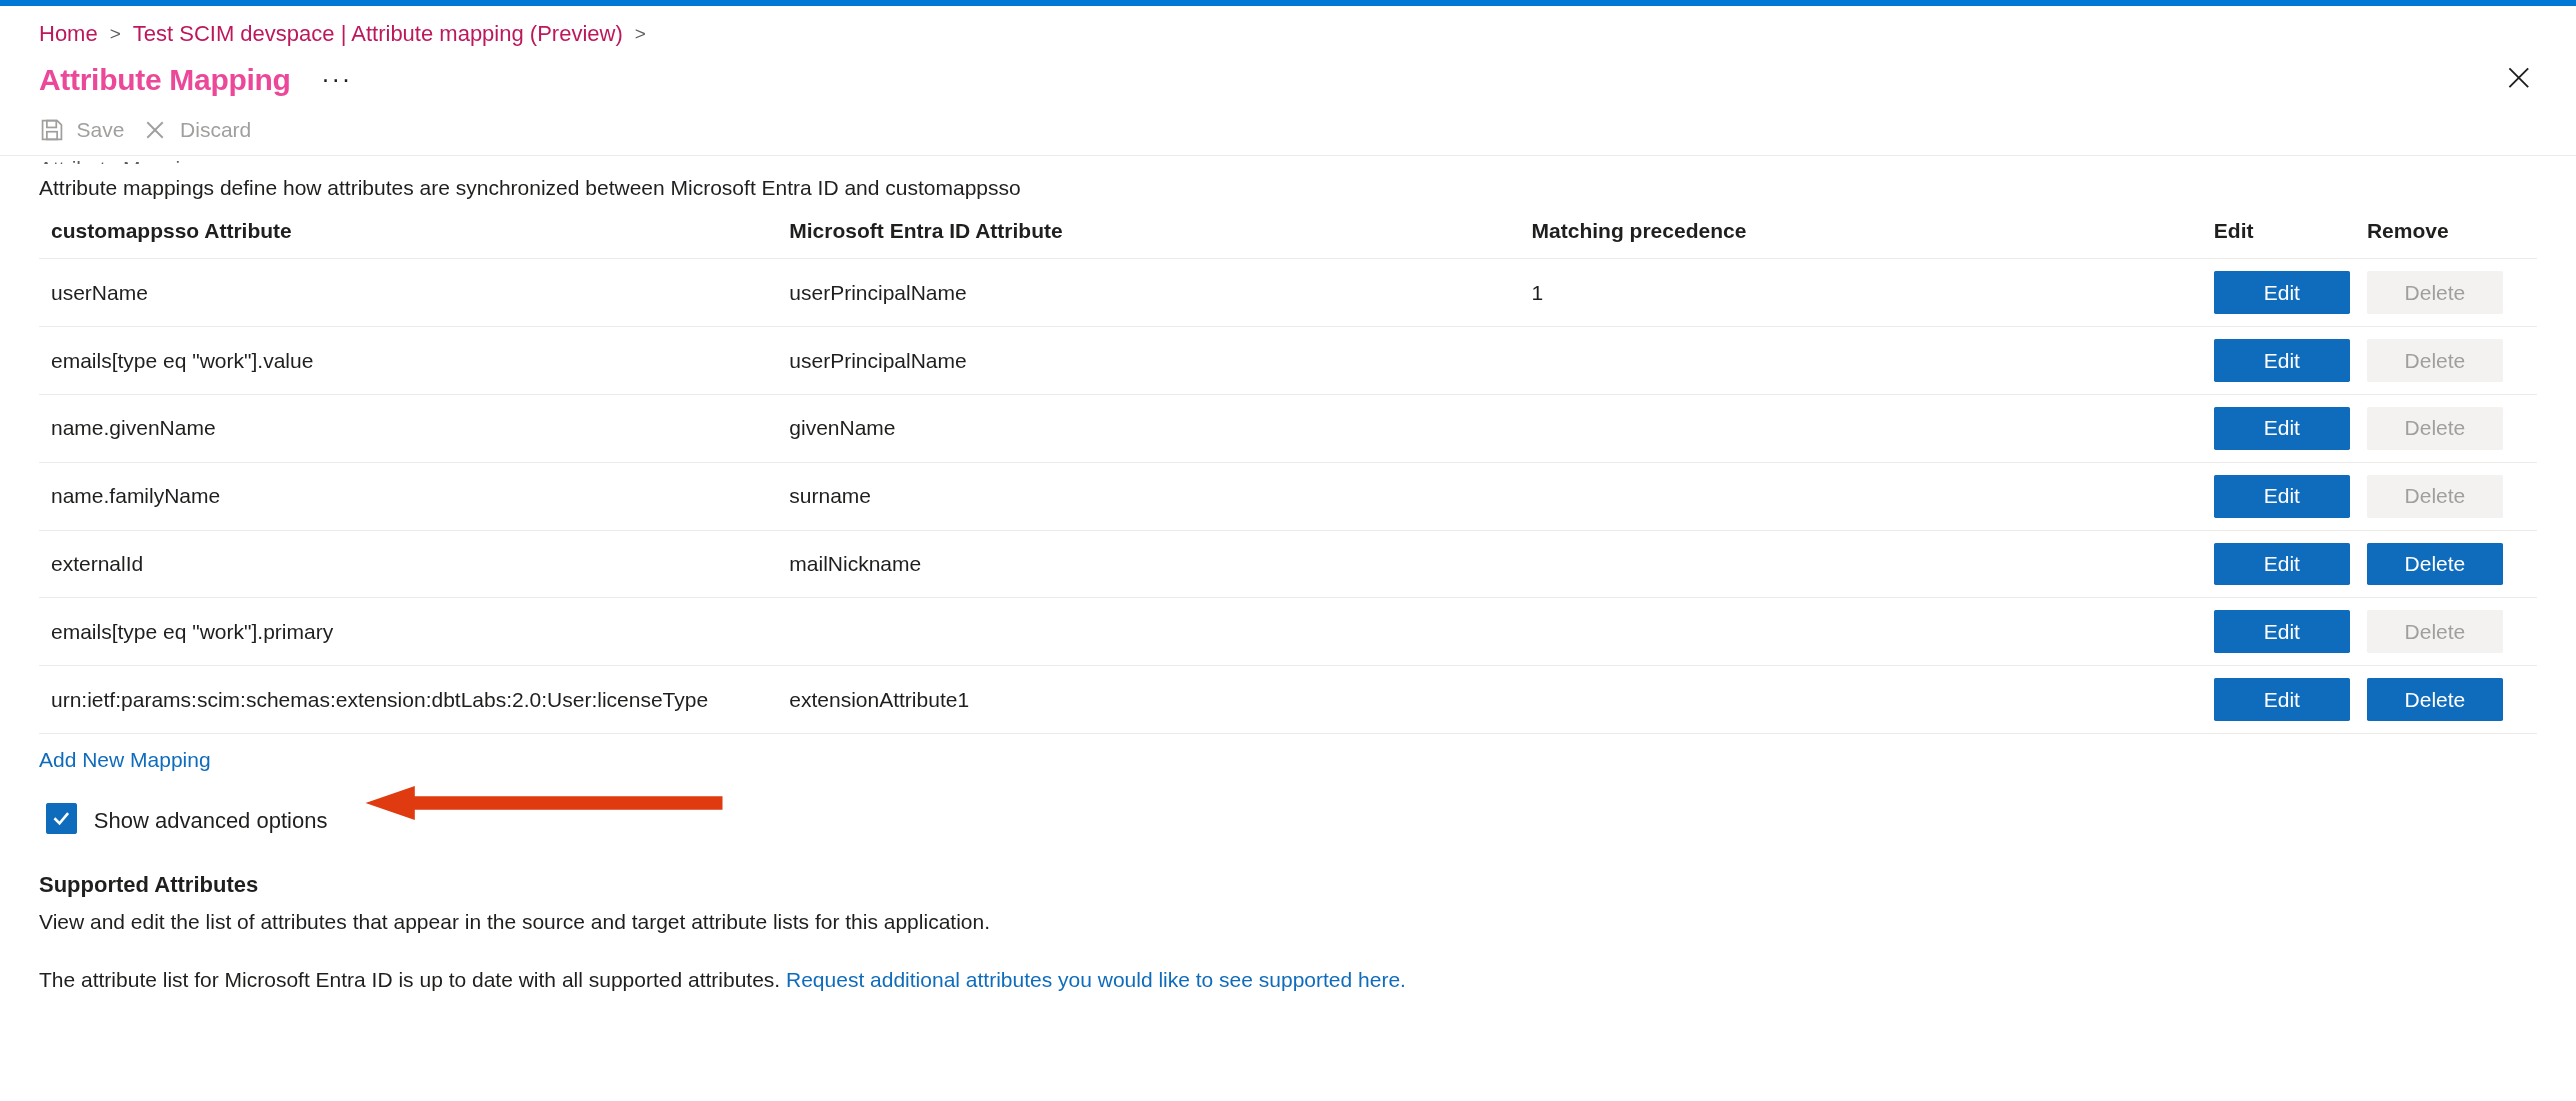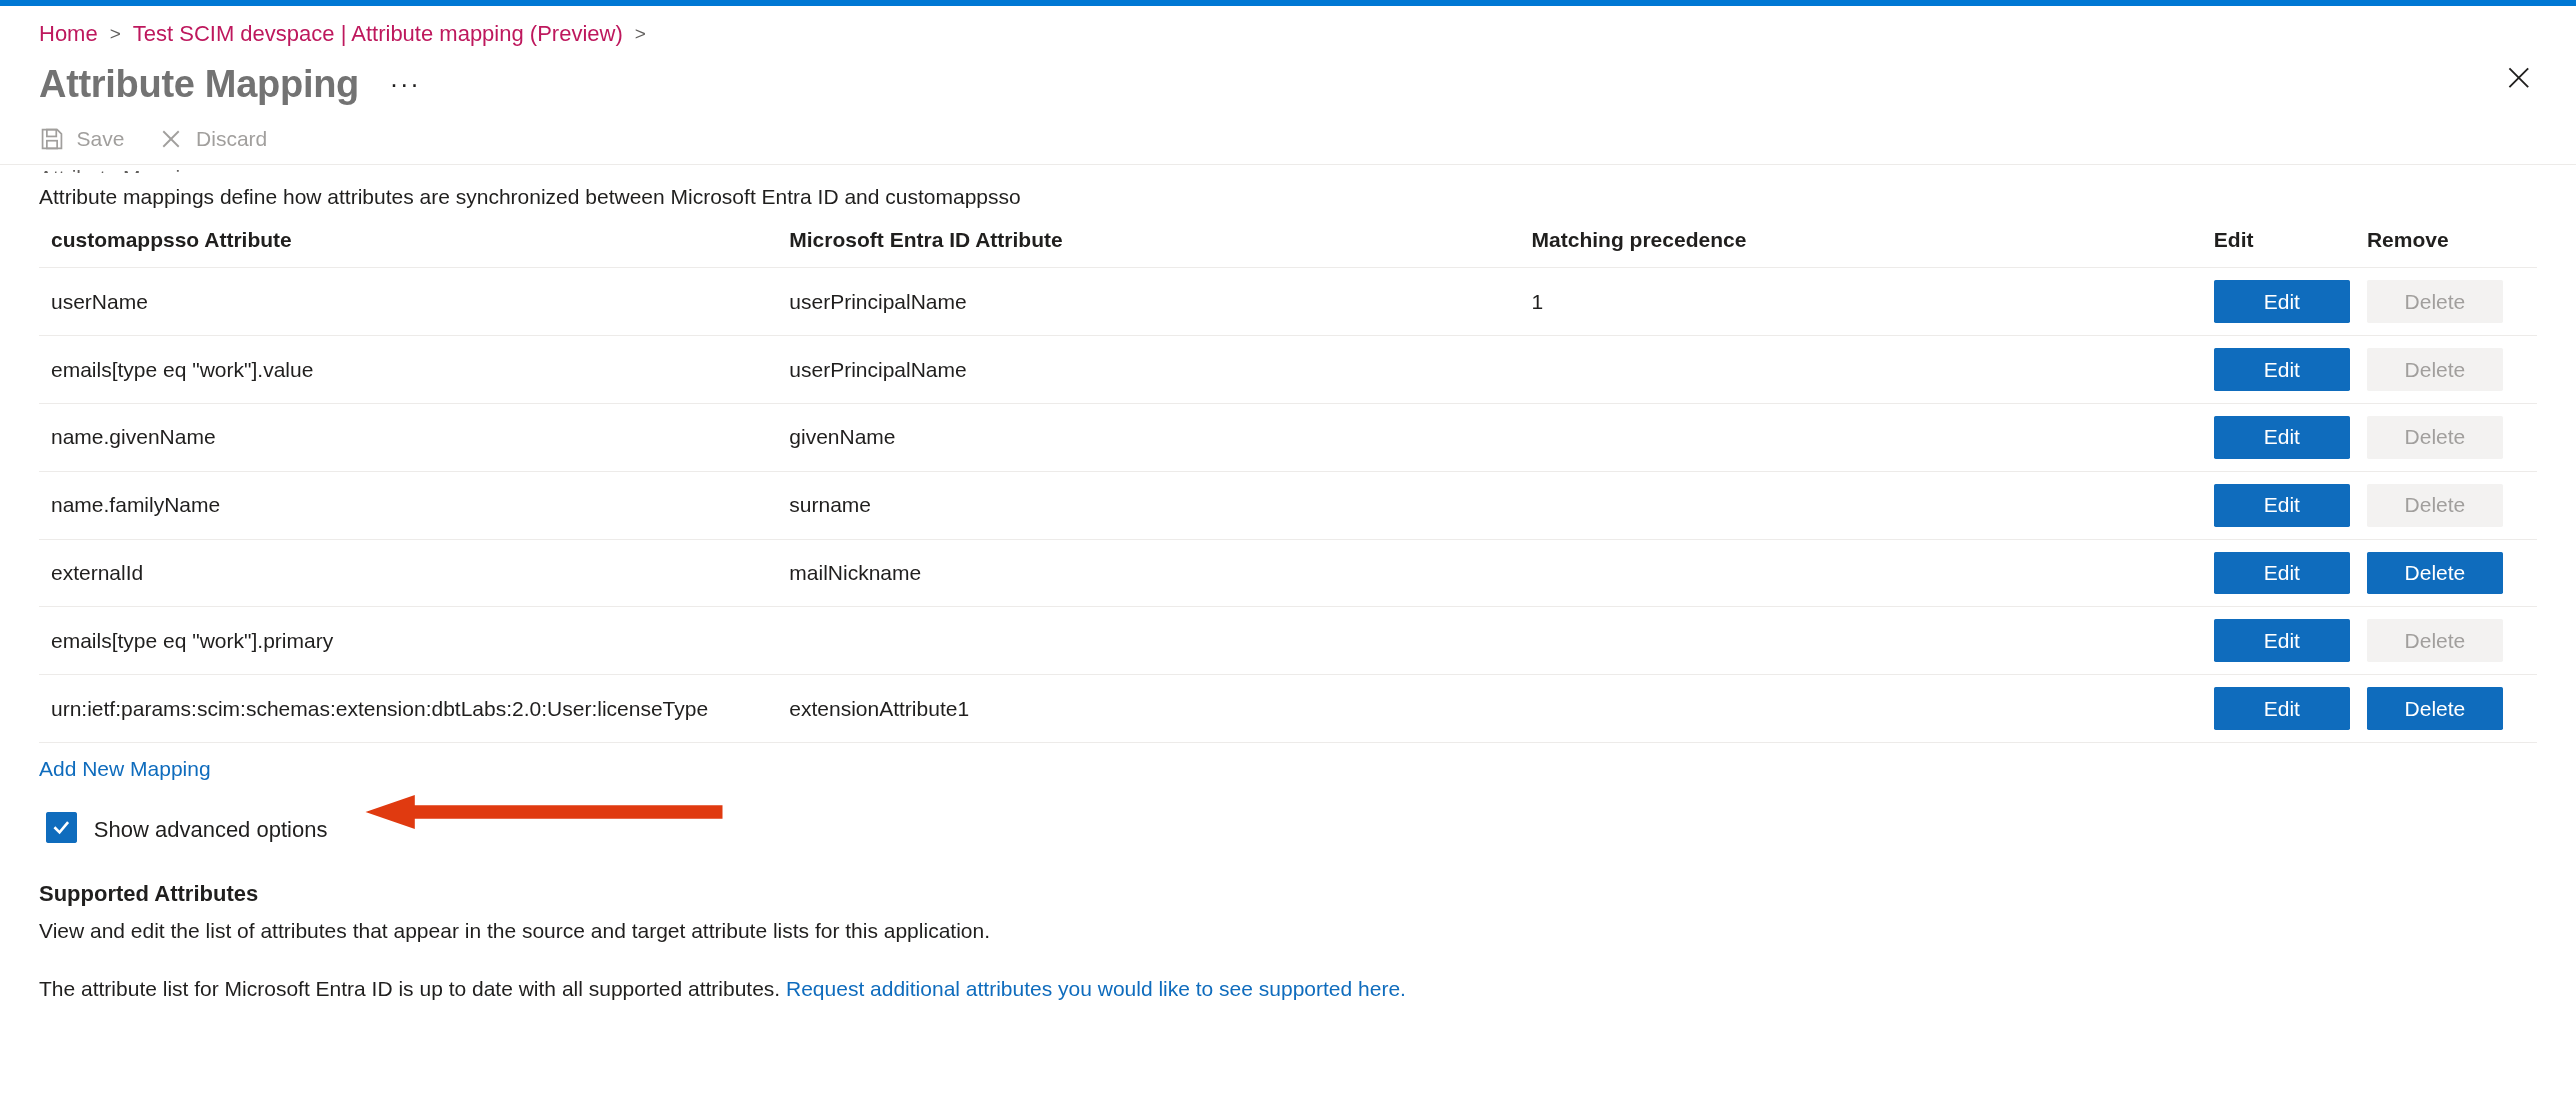--- a/index.html
+++ b/index.html
@@ -37,24 +37,24 @@
     color: #605e5c;
     font-size: 19px;
   }
   .title-row {
     display: flex;
     align-items: center;
     padding: 15.3px 39px 0 39px;
     position: relative;
   }
   .page-title {
-    font-size: 38px;
+    font-size: 30px;
     font-weight: bold;
     letter-spacing: -0.3px;
-    color: #737373;
+    color: #ec4899;
   }
   .ellipsis-btn {
     margin-left: 24px;
     font-size: 25.6px;
     color: #201f1e;
     letter-spacing: 1.7px;
     cursor: pointer;
     padding: 3.4px 6.8px;
     line-height: 17px;
   }
@@ -65,21 +65,21 @@
     width: 36px;
     height: 36px;
     display: flex;
     align-items: center;
     justify-content: center;
     cursor: pointer;
     color: #201f1e;
   }
   .command-bar {
     display: flex;
-    gap: 34px;
+    gap: 18px;
     padding: 20.5px 39px 12px 39px;
     border-bottom: 0.9px solid #edebe9;
   }
   .cmd {
     display: flex;
     align-items: center;
     gap: 12px;
     color: #a19f9d;
     font-size: 21px;
     cursor: default;

